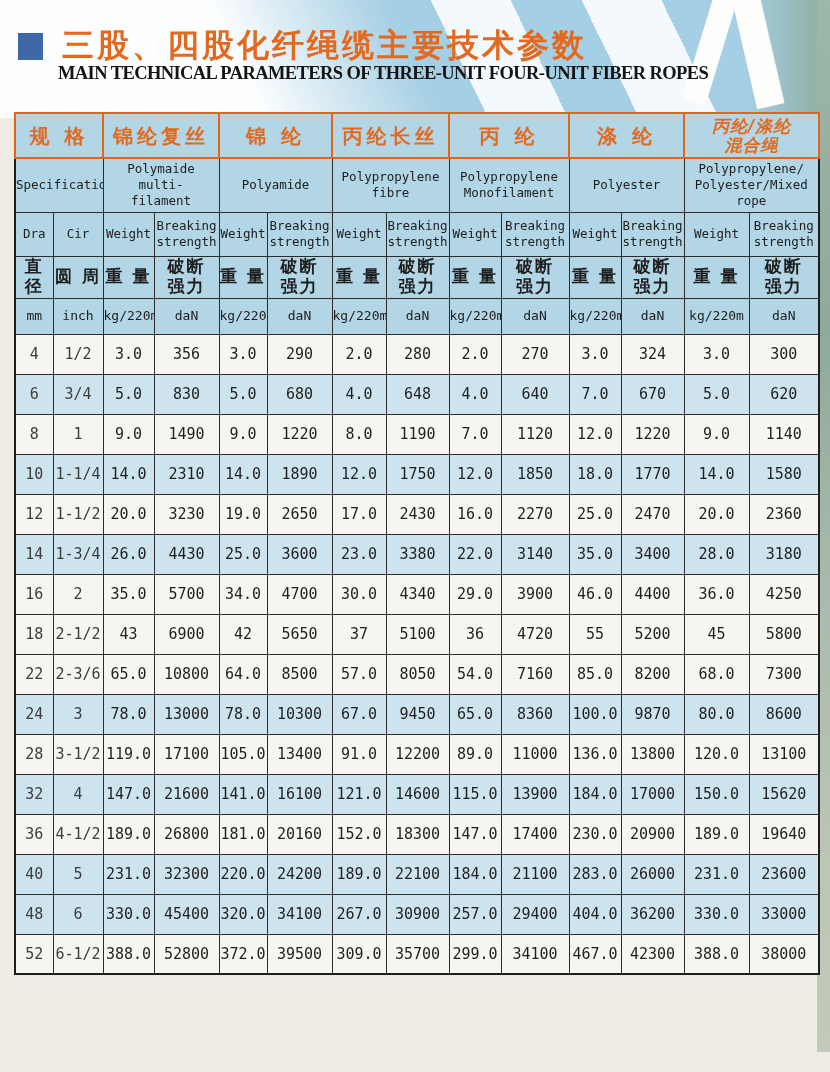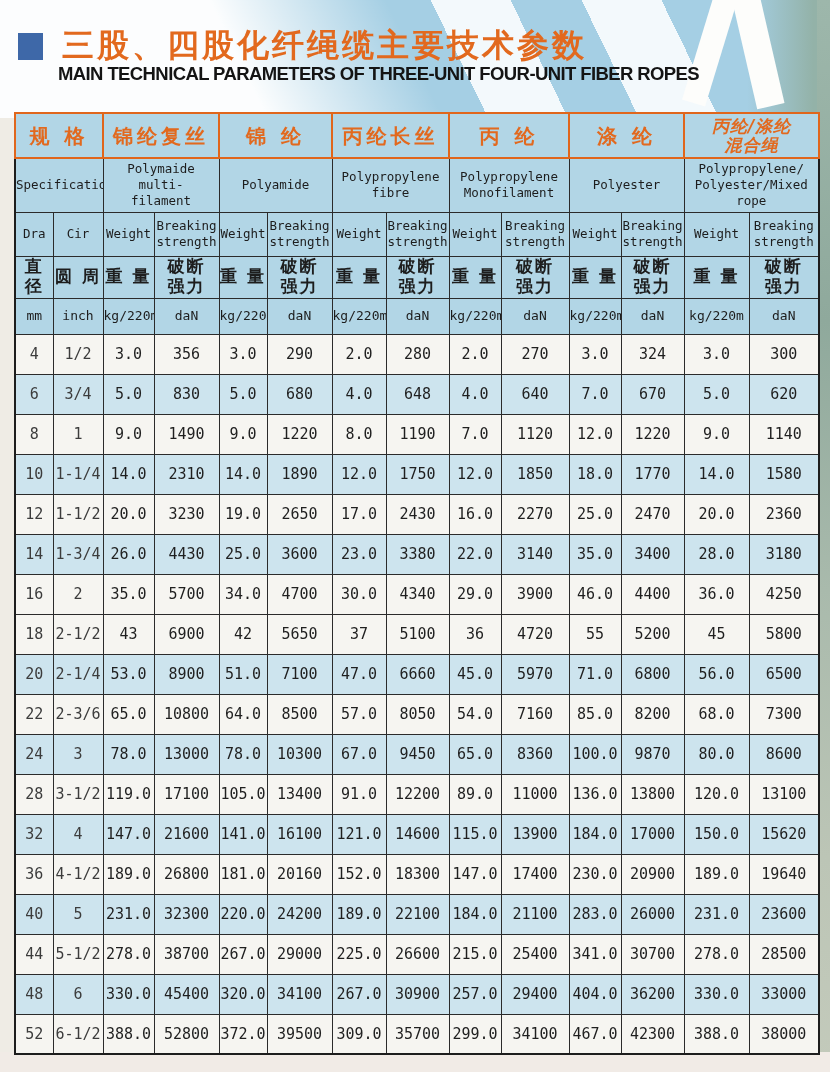--- a/index.html
+++ b/index.html
@@ -29,21 +29,21 @@
     background:#f1ebe6;
   }
   
   .bullet{position:absolute;left:18px;top:33px;width:25px;height:27px;background:#3e68a8;}
   .title-zh{
     position:absolute;left:62px;top:24px;
     font-size:32px;font-weight:bold;color:#e2691e;letter-spacing:3px;white-space:nowrap;
   }
   .title-en{
     position:absolute;left:58px;top:63px;
-    font-family:Liberation Sans, sans-serif;
+    font-family:Liberation Serif, serif;
     font-size:18.5px;font-weight:bold;color:#141414;letter-spacing:-0.6px;white-space:nowrap;
   }
   
   table{
     position:absolute;left:14px;top:112px;width:804px;
     border-collapse:collapse;table-layout:fixed;
     background:#b2d6e6;
     border:2px solid #1d1d1d;
   }
   th,td{
@@ -319,36 +319,20 @@
         <td>5650</td>
         <td>37</td>
         <td>5100</td>
         <td>36</td>
         <td>4720</td>
         <td>55</td>
         <td>5200</td>
         <td>45</td>
         <td>5800</td>
       </tr>
-      <tr class="shaded">
-        <td class="c-dim">20</td>
-        <td class="c-dim">2-1/4</td>
-        <td>53.0</td>
-        <td>8900</td>
-        <td>51.0</td>
-        <td>7100</td>
-        <td>47.0</td>
-        <td>6660</td>
-        <td>45.0</td>
-        <td>5970</td>
-        <td>71.0</td>
-        <td>6800</td>
-        <td>56.0</td>
-        <td>6500</td>
-      </tr>
       <tr>
         <td class="c-dim">22</td>
         <td class="c-dim">2-3/6</td>
         <td>65.0</td>
         <td>10800</td>
         <td>64.0</td>
         <td>8500</td>
         <td>57.0</td>
         <td>8050</td>
         <td>54.0</td>
@@ -431,36 +415,20 @@
         <td>24200</td>
         <td>189.0</td>
         <td>22100</td>
         <td>184.0</td>
         <td>21100</td>
         <td>283.0</td>
         <td>26000</td>
         <td>231.0</td>
         <td>23600</td>
       </tr>
-      <tr>
-        <td class="c-dim">44</td>
-        <td class="c-dim">5-1/2</td>
-        <td>278.0</td>
-        <td>38700</td>
-        <td>267.0</td>
-        <td>29000</td>
-        <td>225.0</td>
-        <td>26600</td>
-        <td>215.0</td>
-        <td>25400</td>
-        <td>341.0</td>
-        <td>30700</td>
-        <td>278.0</td>
-        <td>28500</td>
-      </tr>
       <tr class="shaded">
         <td class="c-dim">48</td>
         <td class="c-dim">6</td>
         <td>330.0</td>
         <td>45400</td>
         <td>320.0</td>
         <td>34100</td>
         <td>267.0</td>
         <td>30900</td>
         <td>257.0</td>

